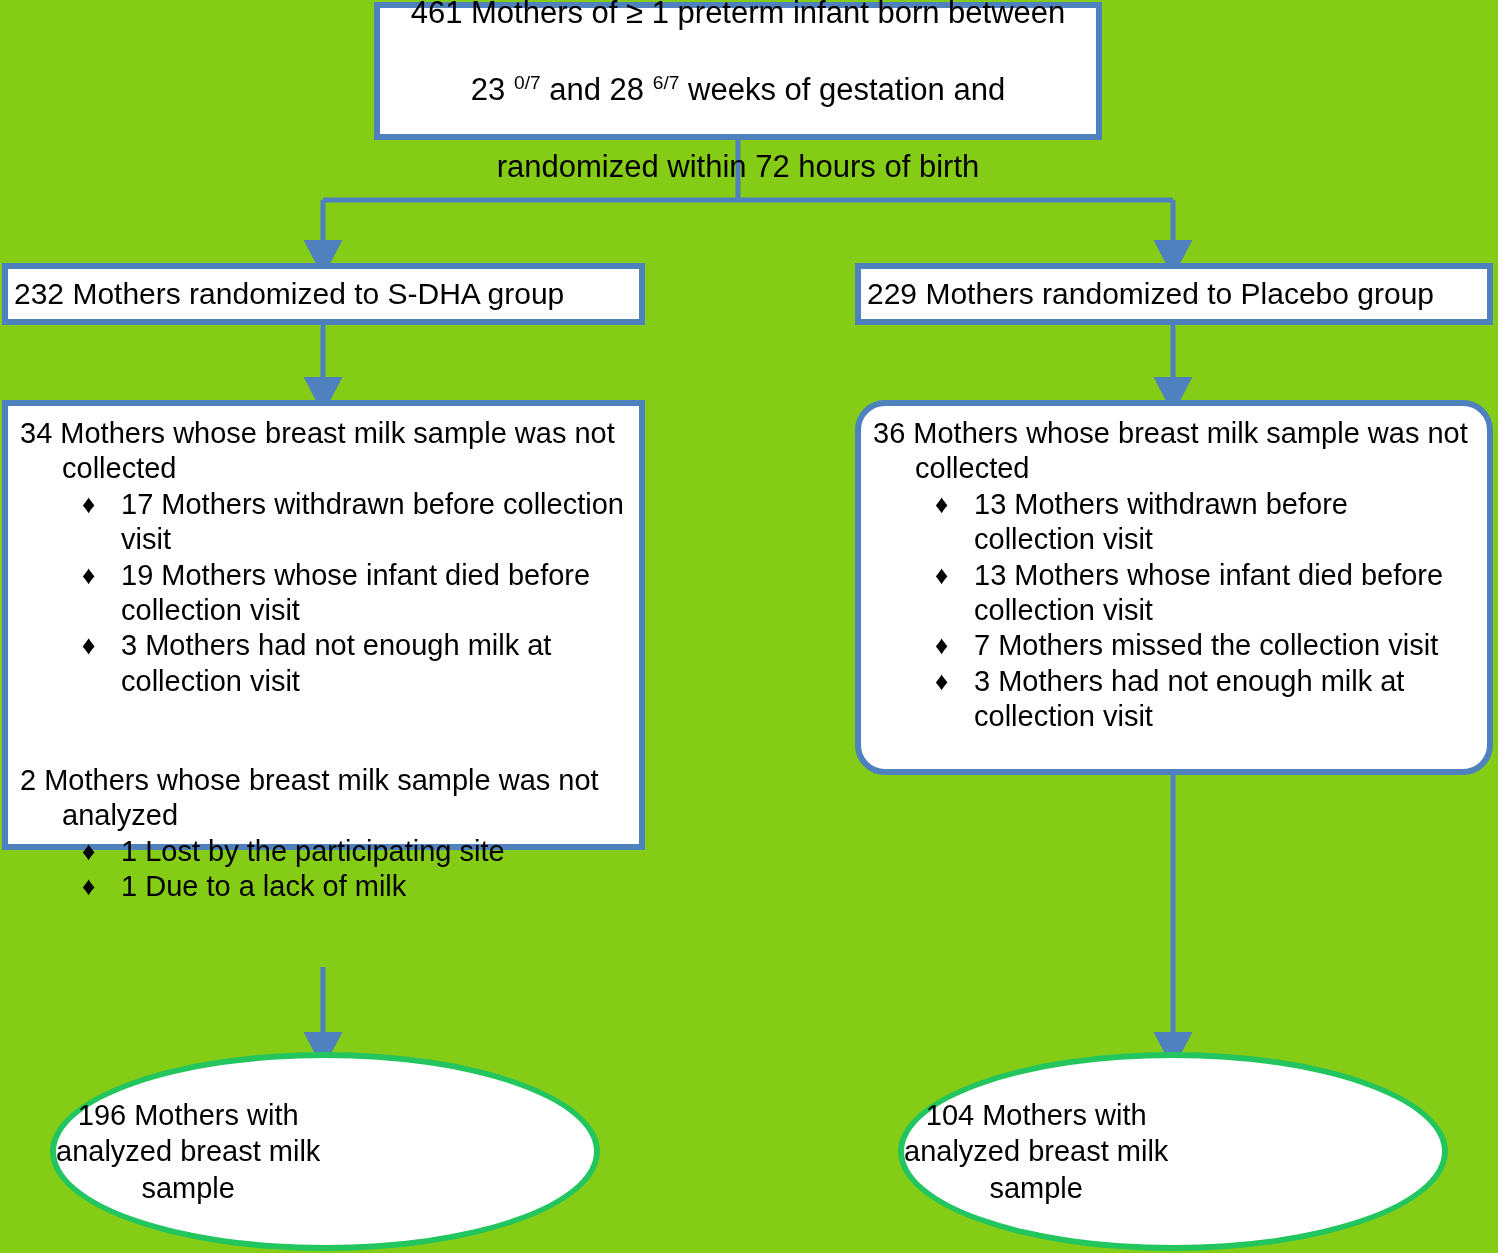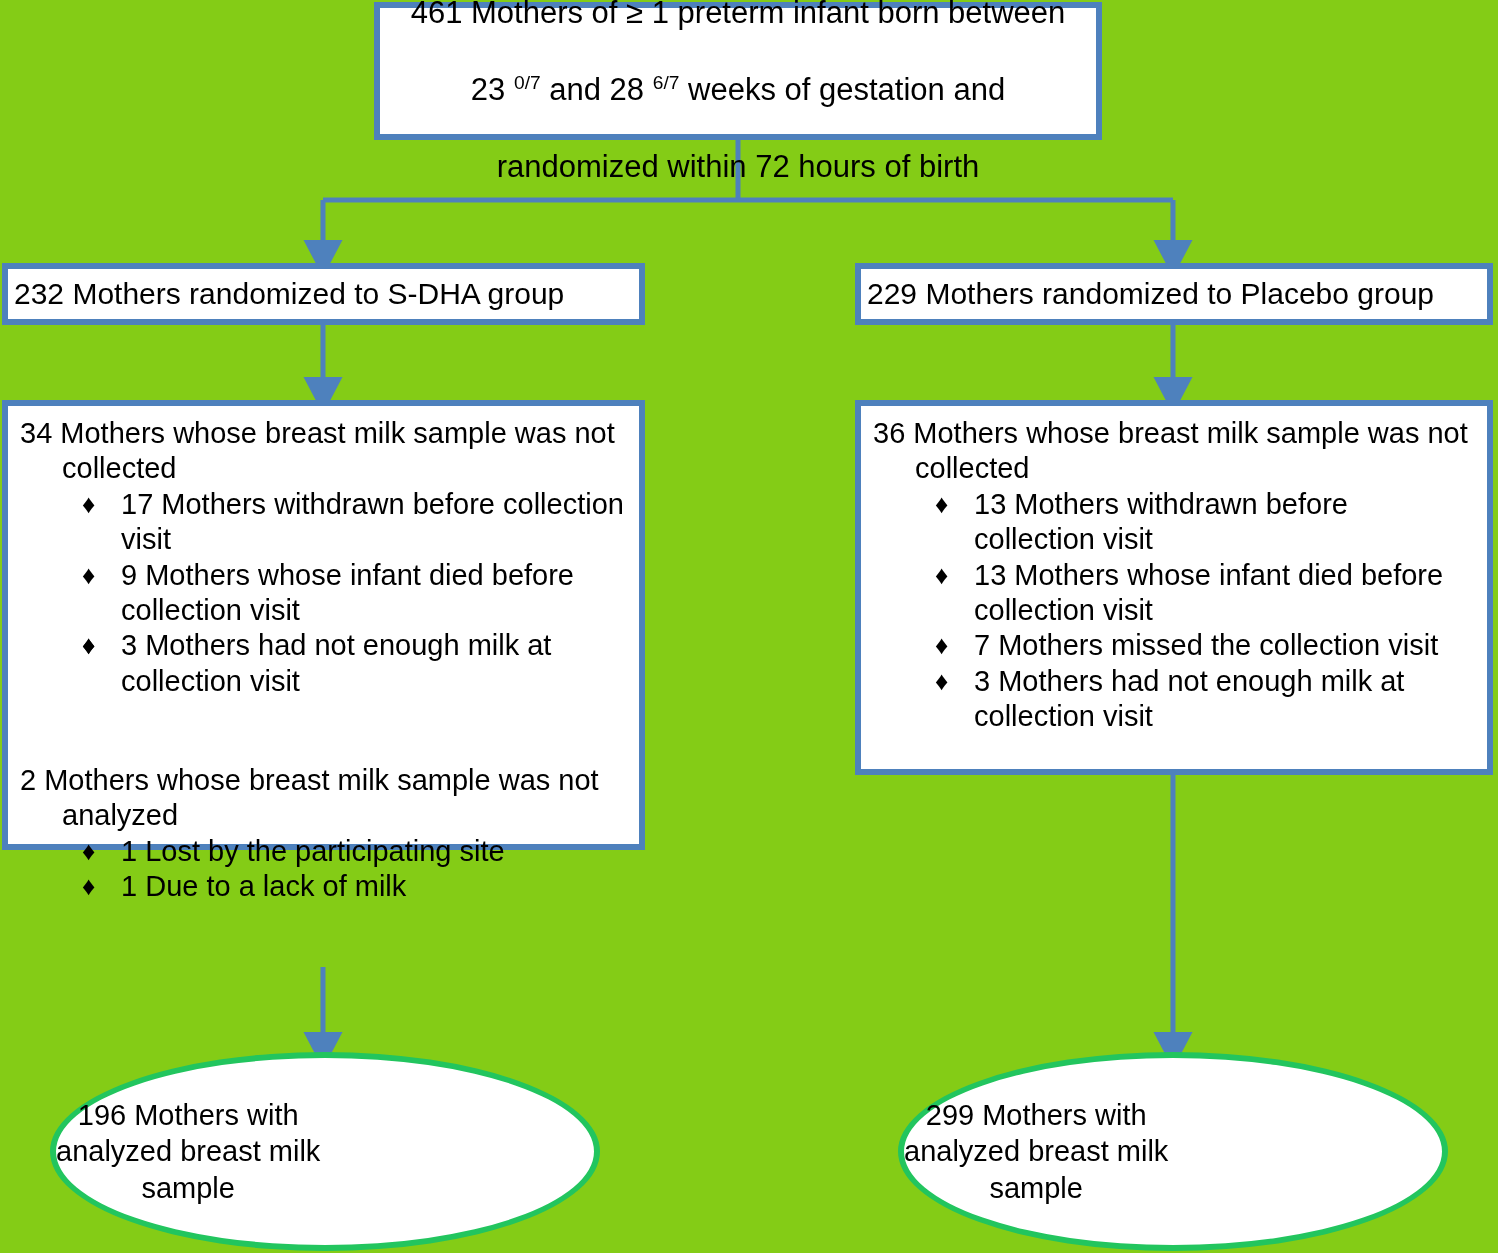--- a/index.html
+++ b/index.html
@@ -92,20 +92,21 @@
     padding: 10px 12px 8px 12px;
     justify-content: flex-start;
   }
   #node-excl-right {
     left: 855px;
     top: 400px;
     width: 638px;
     height: 375px;
     padding: 10px 12px 8px 12px;
     justify-content: flex-start;
+    border-radius: 30px;
   }
   .excl-group { margin: 0; }
   .excl-group + .excl-group { margin-top: 64px; }
   .excl-heading {
     font-size: 29px;
     line-height: 1.22;
     padding-left: 42px;
     text-indent: -42px;
   }
   ul.excl-list {
@@ -201,21 +202,21 @@
 
     <div class="excl-group">
       <div class="excl-heading">34 Mothers whose breast milk sample was not collected</div>
       <ul class="excl-list">
         <li>
           <span class="bullet-diamond">♦</span>
           <span>17 Mothers withdrawn before collection visit</span>
         </li>
         <li>
           <span class="bullet-diamond">♦</span>
-          <span>9 Mothers whose infant died before collection visit</span>
+          <span>19 Mothers whose infant died before collection visit</span>
         </li>
         <li>
           <span class="bullet-diamond">♦</span>
         </li>
         <li>
           <span class="bullet-diamond">♦</span>
           <span>3 Mothers had not enough milk at collection visit</span>
         </li>
       </ul>
     </div>
@@ -263,18 +264,18 @@
         </li>
         <li>
           <span class="bullet-diamond">♦</span>
           <span>3 Mothers had not enough milk at collection visit</span>
         </li>
       </ul>
     </div>
   </div>
 
   <div class="ellipse-node" id="node-outcome-right">
-    <div class="node-title">299 Mothers with
+    <div class="node-title">104 Mothers with
 analyzed breast milk
 sample</div>
   </div>
 
 </div>
 
 </body></html>

